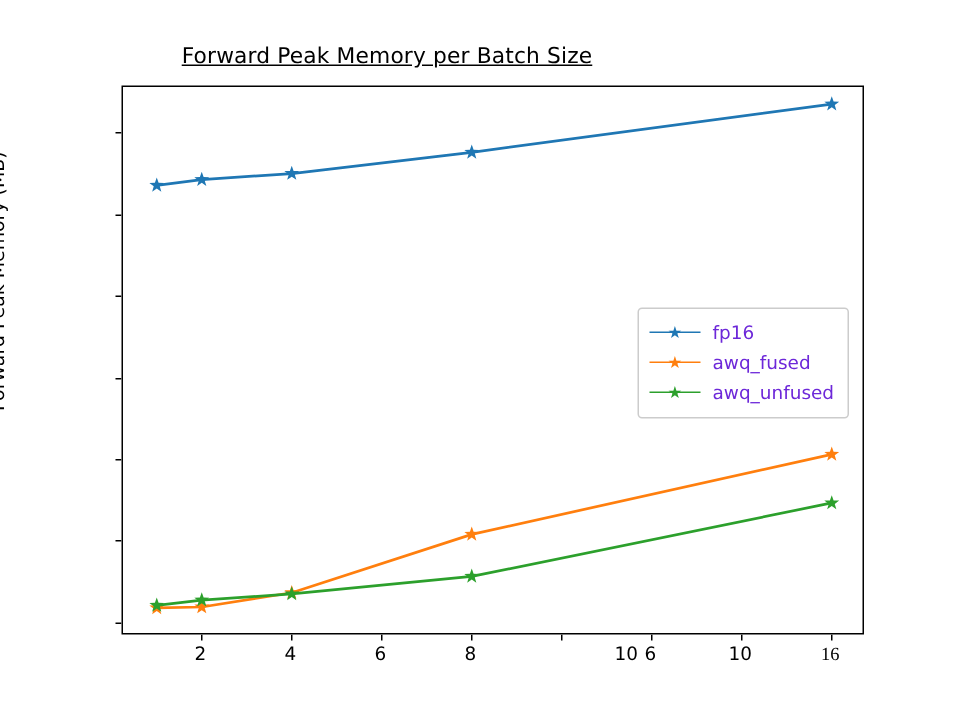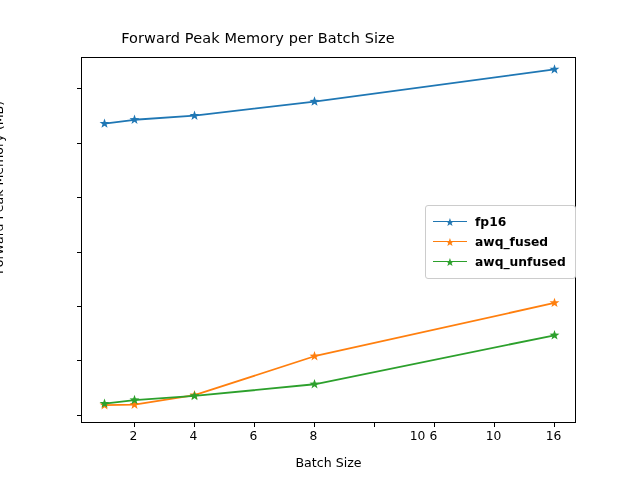--- a/index.html
+++ b/index.html
@@ -22,20 +22,21 @@
   }
   #chart-title {
     position: absolute;
     left: 0;
     top: 30px;
     width: 516px;
     text-align: center;
     font-size: 14.5px;
     color: #000000;
     letter-spacing: 0.1px;
+    text-decoration: underline;
   }
   
   #plot-area {
     position: absolute;
     left: 81px;
     top: 57px;
     width: 495px;
     height: 366px;
     border: 1.1px solid #000000;
     box-sizing: border-box;
@@ -130,45 +131,43 @@
     position: absolute;
     left: 17px;
     top: 7px;
     transform: translate(-50%, -50%);
     font-size: 11px;
     line-height: 1;
     color: currentColor;
   }
   .legend-label {
     font-size: 12.3px;
-    color: #000000;
+    color: #6d28d9;
     white-space: nowrap;
-    font-weight: bold;
   }
 </style>
 </head>
 <body>
 
 <div id="figure">
 
   <div id="chart-title">Forward Peak Memory per Batch Size</div>
 
   <div id="ylabel">Forward Peak Memory (MB)</div>
-  <div id="xlabel">Batch Size</div>
 
   <div id="ytick-labels"></div>
   <div id="xtick-labels">
       <div class="xtick-label" style="left: 133.5px;">2</div>
       <div class="xtick-label" style="left: 193.5px;">4</div>
       <div class="xtick-label" style="left: 253.5px;">6</div>
       <div class="xtick-label" style="left: 313.5px;">8</div>
       <div class="xtick-label" style="left: 373.5px; margin-left: 44px;">10</div>
       <div class="xtick-label" style="left: 433.5px;">6</div>
       <div class="xtick-label" style="left: 493.5px;">10</div>
-      <div class="xtick-label" style="left: 553.5px;">16</div>
+      <div class="xtick-label" style="left: 553.5px; font-family: Liberation Serif, serif;">16</div>
     </div>
   <div id="tick-marks">
       <div class="tick-mark-y" style="top: 414.836px;"></div>
       <div class="tick-mark-y" style="top: 360.413px;"></div>
       <div class="tick-mark-y" style="top: 305.989px;"></div>
       <div class="tick-mark-y" style="top: 251.565px;"></div>
       <div class="tick-mark-y" style="top: 197.141px;"></div>
       <div class="tick-mark-y" style="top: 142.717px;"></div>
       <div class="tick-mark-y" style="top: 88.2937px;"></div>
       <div class="tick-mark-x" style="left: 133.5px;"></div>

